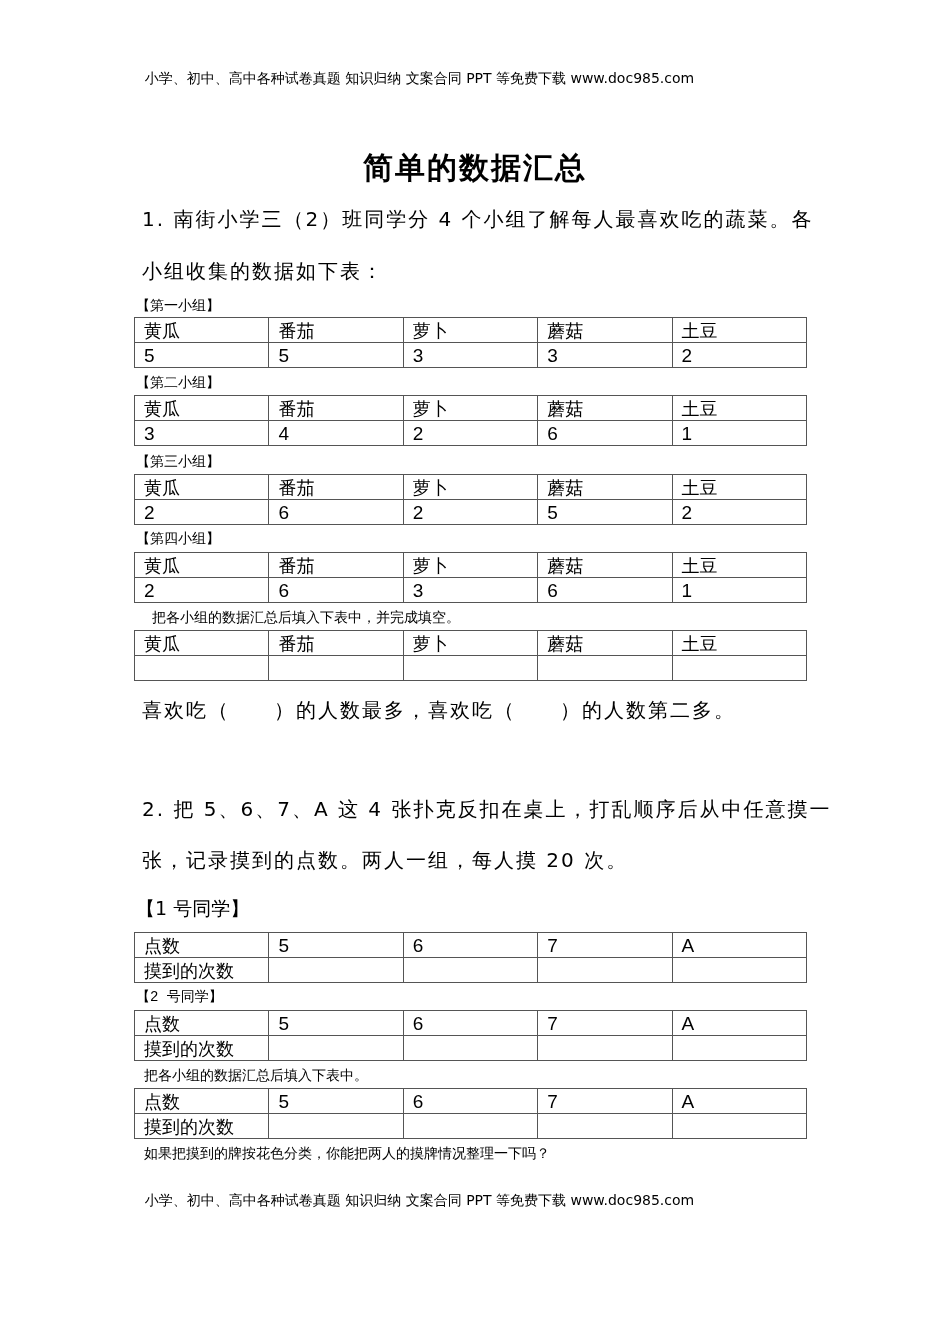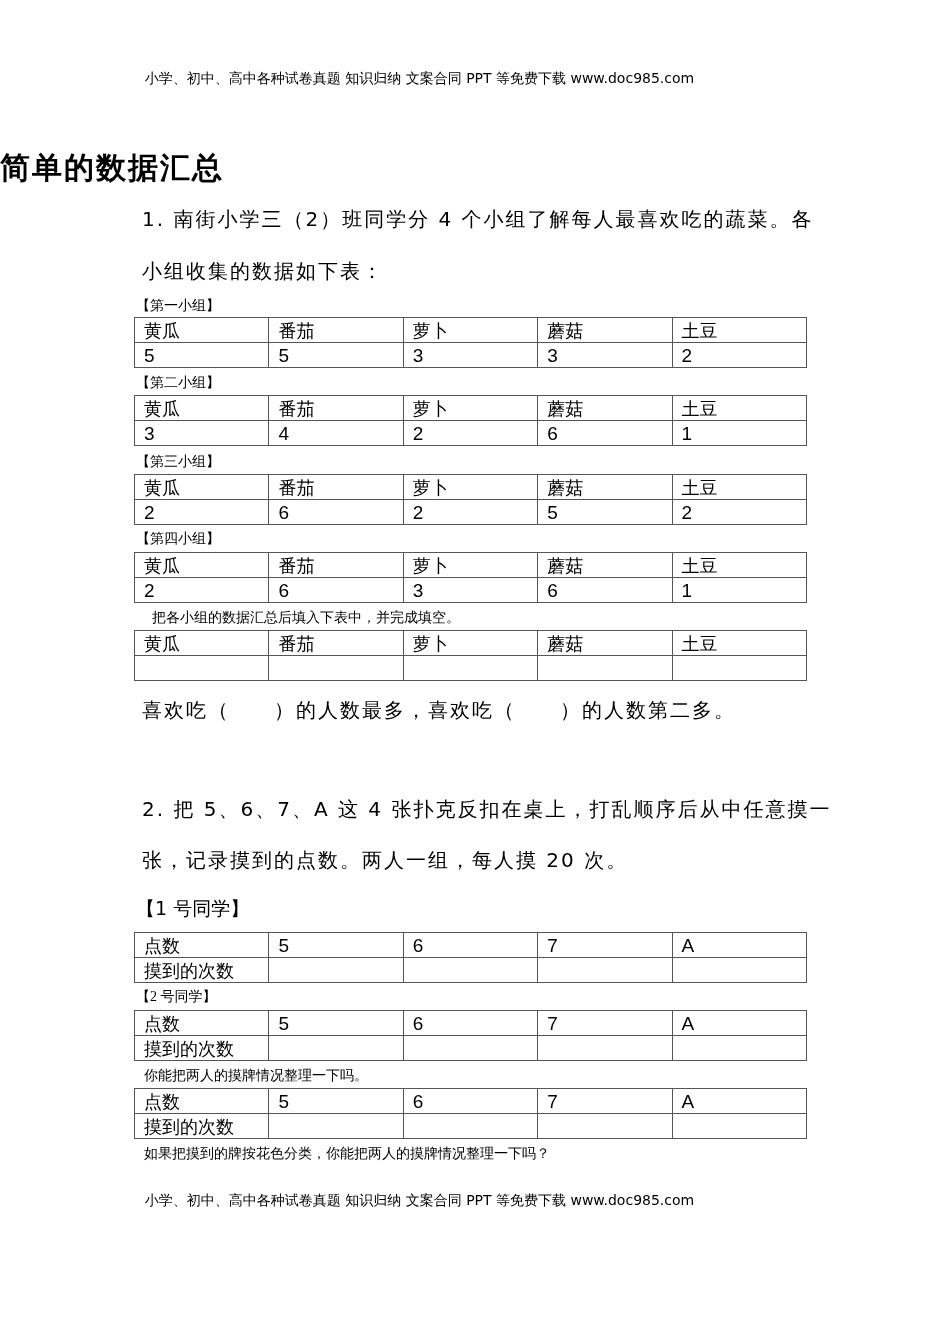--- a/index.html
+++ b/index.html
@@ -1,21 +1,21 @@
 <!DOCTYPE html>
 <html><head>
 <meta charset="utf-8">
 <style>
   html, body { margin: 0; padding: 0; background: #ffffff; }
   body { width: 950px; height: 1344px; position: relative; overflow: hidden; color: #000; }
   .abs { position: absolute; }
   .banner { left: 0; width: 839px; text-align: center; font-size: 14px; font-family: "DejaVu Sans", "Liberation Sans", sans-serif; letter-spacing: 0; }
-  .title { left: 0; width: 950px; top: 148px; font-size: 30px; font-weight: bold; font-family: "DejaVu Sans", sans-serif; letter-spacing: 2px; }
+  .title { left: 0; width: 950px; text-align: center; top: 148px; font-size: 30px; font-weight: bold; font-family: "DejaVu Sans", sans-serif; letter-spacing: 2px; }
   .para { left: 142px; font-size: 20px; font-family: "DejaVu Sans", sans-serif; letter-spacing: 2px; white-space: nowrap; }
-  .label { left: 136px; font-size: 14px; font-family: Liberation Serif, serif; white-space: nowrap; }
+  .label { left: 136px; font-size: 14px; font-family: Liberation Mono, monospace; white-space: nowrap; }
   .label-big { left: 136px; font-size: 19px; font-family: "DejaVu Sans", sans-serif; white-space: nowrap; }
   table.grid { position: absolute; left: 134px; width: 673px; border-collapse: collapse; table-layout: fixed; }
   table.grid td { border: 1.5px solid #555; height: 24px; padding: 0 0 0 9px; font-size: 18px; font-family: "DejaVu Sans", sans-serif; vertical-align: bottom; line-height: 22px; overflow: hidden; white-space: nowrap; }
   table.grid td.num { font-family: "Liberation Sans", sans-serif; font-size: 19px; }
 </style>
 </head>
 <body>
 
 <div class="abs banner" style="top:70px;">小学、初中、高中各种试卷真题 知识归纳 文案合同 PPT 等免费下载  www.doc985.com</div>
 
@@ -162,21 +162,21 @@
   <tr>
     <td>摸到的次数</td>
     <td></td>
     <td></td>
     <td></td>
     <td></td>
   </tr>
 </tbody>
   </table>
 
-<div class="abs label" style="top:1067px;left:144px;">你能把两人的摸牌情况整理一下吗。</div>
+<div class="abs label" style="top:1067px;left:144px;">把各小组的数据汇总后填入下表中。</div>
 <table class="grid" style="top:1088px;">
   <tbody>
       <tr>
     <td>点数</td>
     <td class="num">5</td>
     <td class="num">6</td>
     <td class="num">7</td>
     <td class="num">A</td>
   </tr>
   <tr>

